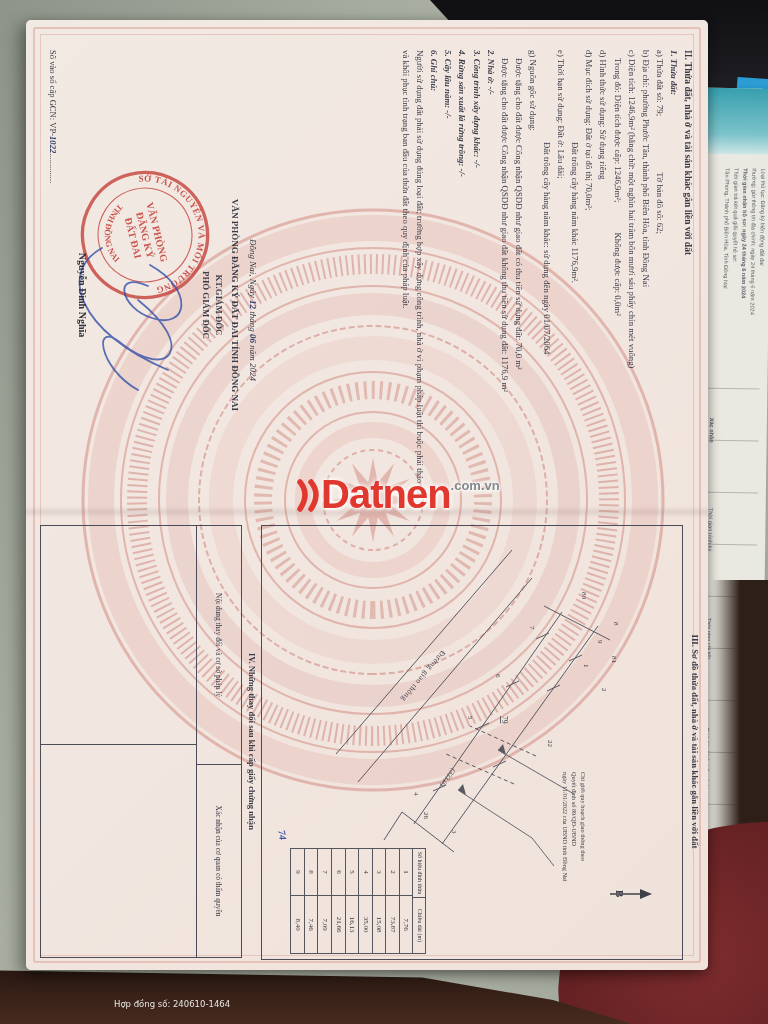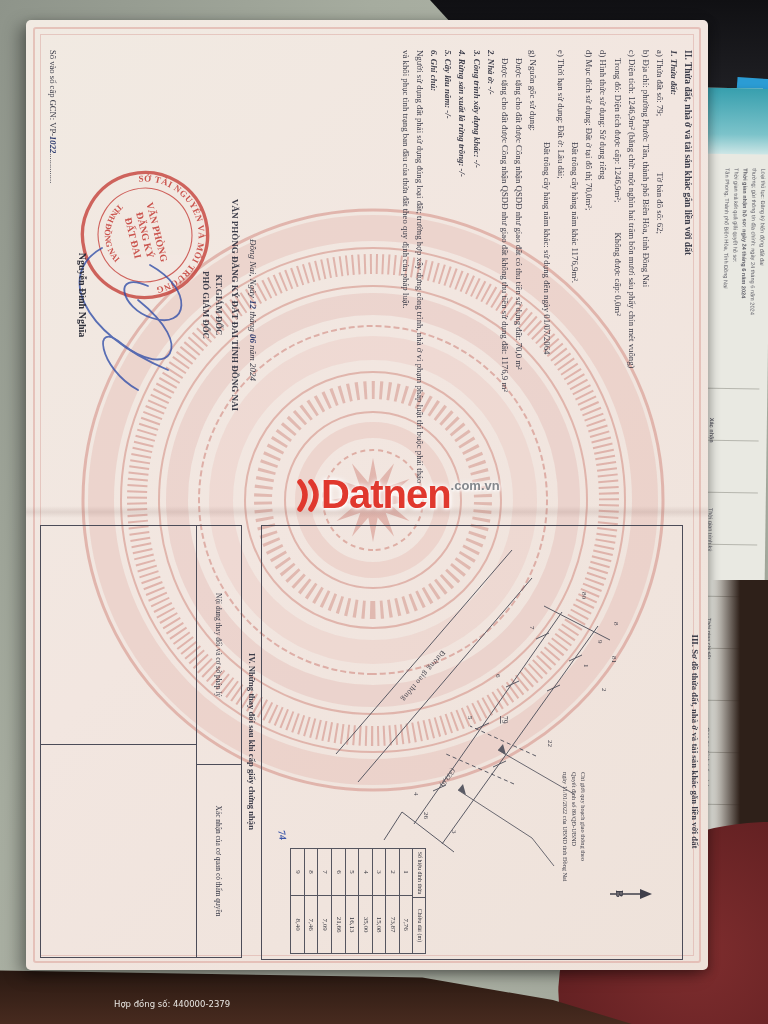--- a/index.html
+++ b/index.html
@@ -105,21 +105,21 @@
       <div class="slip-ln" style="left:330px;top:52px;font-weight:bold">Xác nhận</div>
       <div class="slip-ln" style="left:420px;top:52px">Thời gian trình ký</div>
       <div class="slip-ln" style="left:530px;top:52px">Thời gian chi tiết</div>
       <div class="slip-ln" style="left:640px;top:52px">theo quy trình (số ngày)</div>
     </div>
   </div>
 
   <div class="chair-dark"></div>
   <div class="chair"></div>
   <div class="wood"></div>
-  <div class="contract">Hợp đồng số: 440000-2379</div>
+  <div class="contract">Hợp đồng số: 240610-1464</div>
 
   <div class="page">
     <div class="frame1"></div>
     <div class="frame2"></div>
 
     <div class="page-content">
 
       <svg class="emblem" viewBox="0 0 600 600">
         <circle cx="300" cy="300" r="290" fill="none" stroke="#dba49b" stroke-width="3" opacity=".75"></circle>
         <circle cx="300" cy="300" r="272" fill="none" stroke="rgba(226,177,169,.35)" stroke-width="26"></circle>

